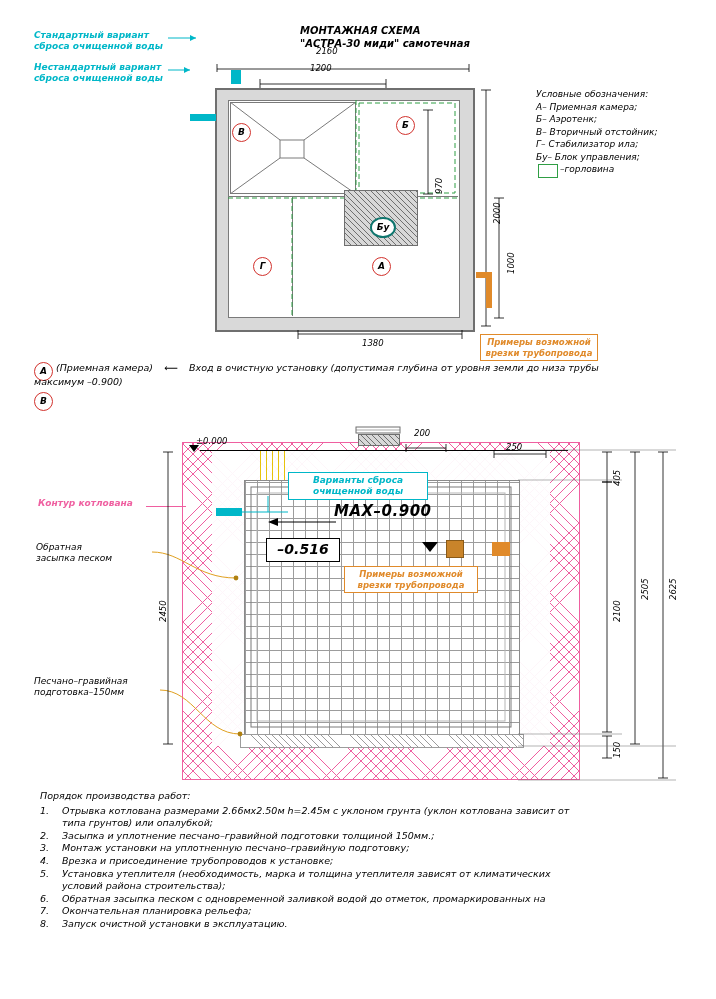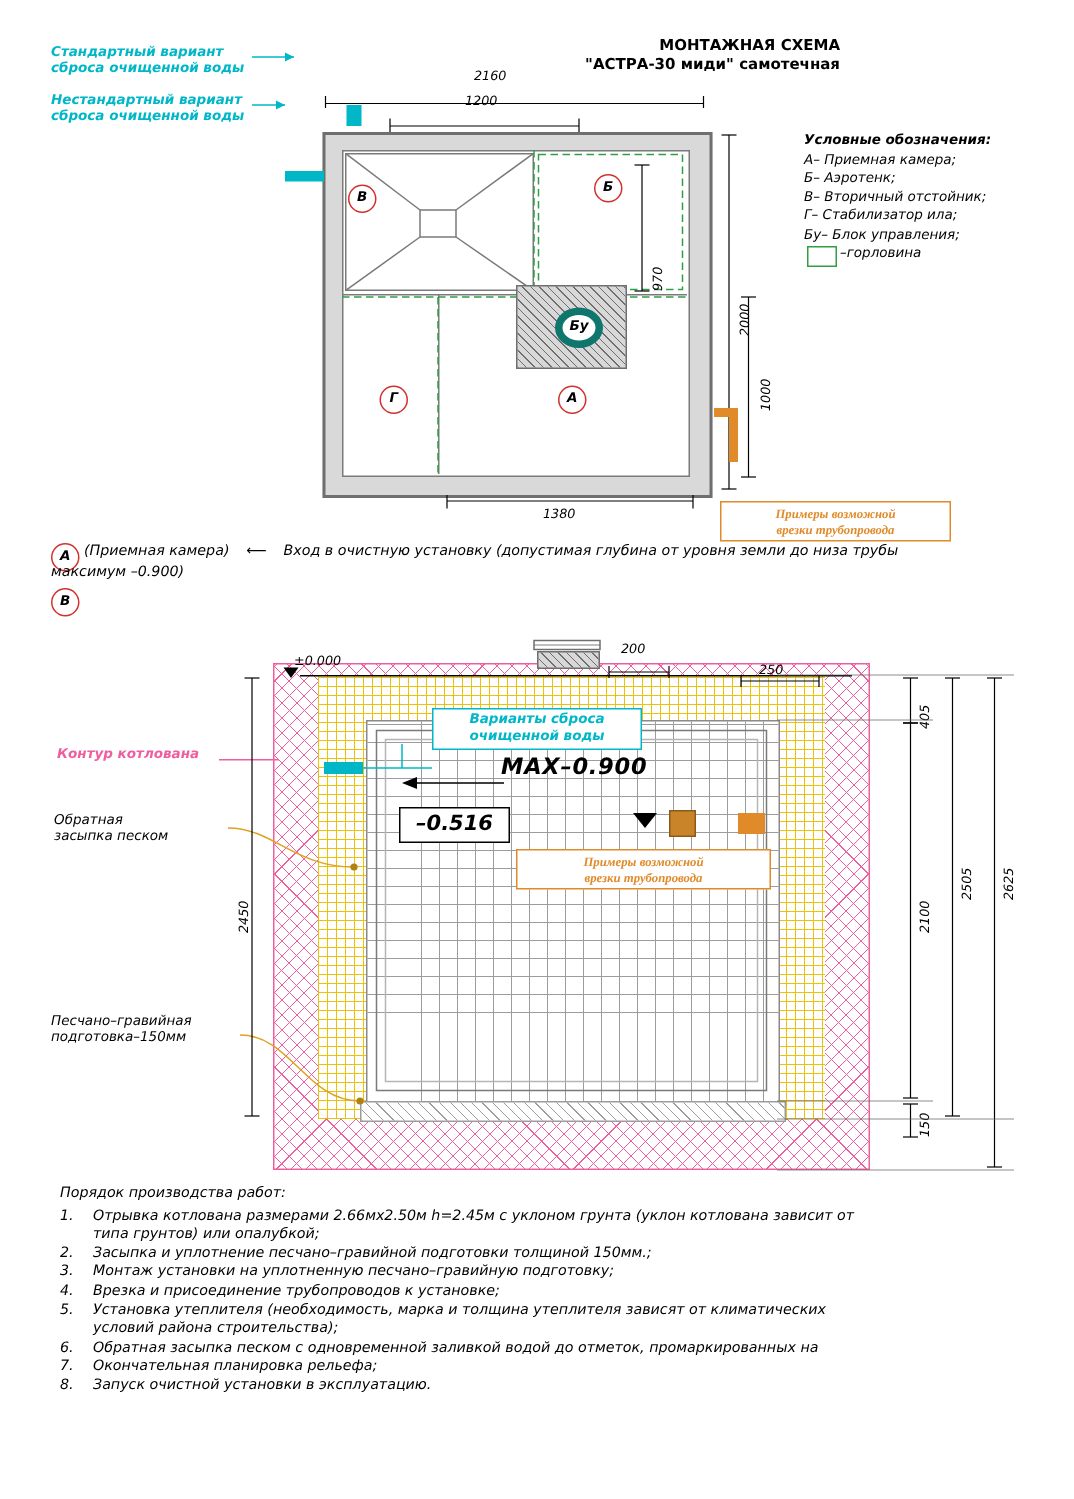--- a/index.html
+++ b/index.html
@@ -15,21 +15,21 @@
     color: #000;
     overflow: hidden;
   }
   .page {
     position: absolute;
     left: 0; top: 0;
     width: 716px;
     height: 999px;
   }
   .abs { position: absolute; }
-  .b { font-weight: bold; }
+  .b { font-weight: normal; }
 
   
   .lbl {
     font-family: "DejaVu Sans", sans-serif;
     font-style: italic;
     font-size: 9px;
     line-height: 11px;
     color: #000;
   }
   .lbl-cy {
@@ -45,23 +45,24 @@
     font-style: italic;
     font-size: 8.5px;
     color: #000;
   }
   .dim-v {
     transform: rotate(-90deg);
     transform-origin: left top;
     white-space: nowrap;
   }
   .title {
+    font-style: italic;
     font-weight: bold;
     font-size: 10px;
-    text-align: right;
+    text-align: left;
     line-height: 13px;
   }
 
   
   #plan-outer {
     border: 2px solid #6f6f6f;
     background: #d9d9d9;
   }
   #plan-inner {
     background: #ffffff;
@@ -93,24 +94,23 @@
     line-height: 12.5px;
   }
 
   .callout {
     border: 1px solid #e08a2a;
     color: #e08a2a;
     font-style: italic;
     font-weight: bold;
     font-size: 8.5px;
     line-height: 10.5px;
-    padding: 2px 18px;
+    padding: 2px 0;
     background: #fff;
     text-align: center;
-    font-family: Liberation Serif, serif;
   }
   .callout-cy {
     border: 1px solid #00b7c8;
     color: #00b7c8;
     font-style: italic;
     font-weight: bold;
     font-size: 9px;
     line-height: 11px;
     padding: 2px 4px;
     background: #fff;
@@ -196,21 +196,21 @@
 
   <div class="abs" style="left:228px; top:100px; width:230px; height:216px;">
     <svg width="230" height="216" style="display:block">
       <line x1="128" y1="0" x2="128" y2="96" stroke="#2f9e44" stroke-width="1" stroke-dasharray="5,3"></line>
       <line x1="64" y1="98" x2="64" y2="216" stroke="#2f9e44" stroke-width="1" stroke-dasharray="5,3"></line>
       <line x1="0" y1="98" x2="230" y2="98" stroke="#2f9e44" stroke-width="1" stroke-dasharray="5,3"></line>
     </svg>
   </div>
 
   <div class="abs hatch-diag" style="left:344px; top:190px; width:72px; height:54px;"></div>
-  <div class="abs circ-lbl" style="left:370px; top:205px; width:22px; border:5px solid #0f766e;">Бу</div>
+  <div class="abs circ-lbl" style="left:370px; top:217px; width:22px; border:2px solid #0f766e;">Бу</div>
 
   <div class="abs circ-lbl" style="left:232px; top:123px;">В</div>
   <div class="abs circ-lbl" style="left:396px; top:116px;">Б</div>
   <div class="abs circ-lbl" style="left:253px; top:257px;">Г</div>
   <div class="abs circ-lbl" style="left:372px; top:257px;">А</div>
 
   <div class="abs cyan" style="left:231px; top:70px; width:10px; height:14px;"></div>
   <div class="abs cyan" style="left:190px; top:114px; width:26px; height:7px;"></div>
 
   <div class="abs lbl lbl-cy" style="left:34px; top:30px; width:160px;font-style:italic;">

